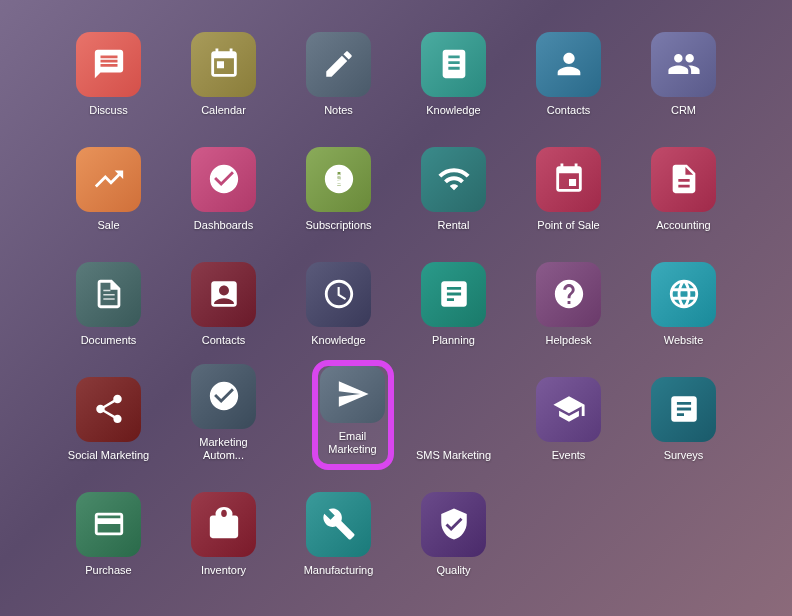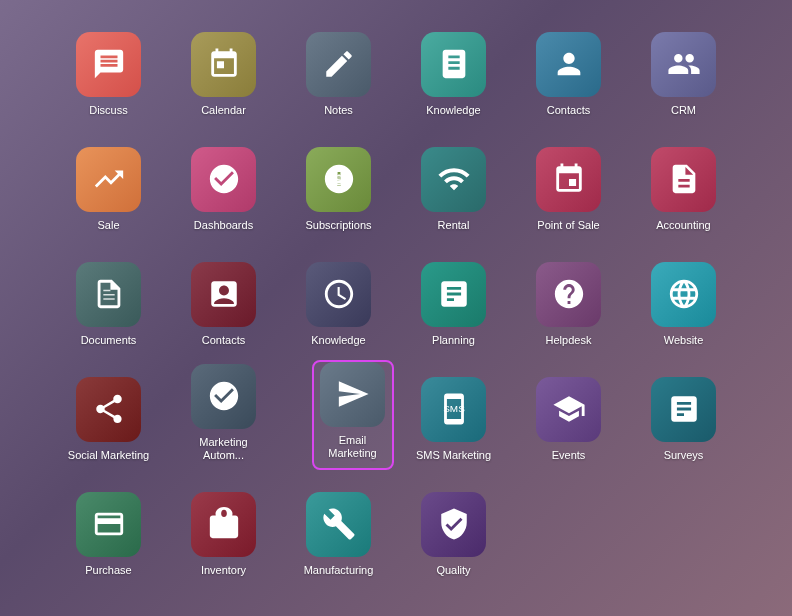--- a/index.html
+++ b/index.html
@@ -24,22 +24,22 @@
     .app-item {
       display: flex;
       flex-direction: column;
       align-items: center;
       justify-content: flex-end;
       padding-bottom: 8px;
       cursor: pointer;
       border-radius: 6px;
     }
     .app-item.selected {
-      border: 2px solid #d946ef;
-      border-radius: 8px;
+      border: 6px solid #d946ef;
+      border-radius: 16px;
       background: rgba(255,255,255,0.05);
       margin-left: 28px;
     }
     .app-icon {
       width: 65px;
       height: 65px;
       border-radius: 14px;
       display: flex;
       align-items: center;
       justify-content: center;
@@ -260,26 +260,20 @@
     </div>
     <div class="app-item selected">
       <div class="app-icon ic-med-gray">
         <svg viewBox="0 0 24 24">
           <path d="M2.01 21L23 12 2.01 3 2 10l15 2-15 2z"></path>
         </svg>
       </div>
       <span class="app-label">Email Marketing</span>
     </div>
     <div class="app-item">
-      <div class="app-icon ic-teal3">
-        <svg viewBox="0 0 24 24">
-          <path d="M17 1.01L7 1c-1.1 0-2 .9-2 2v18c0 1.1.9 2 2 2h10c1.1 0 2-.9 2-2V3c0-1.1-.9-1.99-2-1.99zM17 19H7V5h10v14z"></path>
-          <text x="12" y="14" text-anchor="middle" font-size="7" fill="white">SMS</text>
-        </svg>
-      </div>
       <span class="app-label">SMS Marketing</span>
     </div>
     <div class="app-item">
       <div class="app-icon ic-purple2">
         <svg viewBox="0 0 24 24">
           <path d="M12 3L1 9l11 6 9-4.91V17h2V9L12 3zM5 13.18v4L12 21l7-3.82v-4L12 17l-7-3.82z"></path>
         </svg>
       </div>
       <span class="app-label">Events</span>
     </div>

